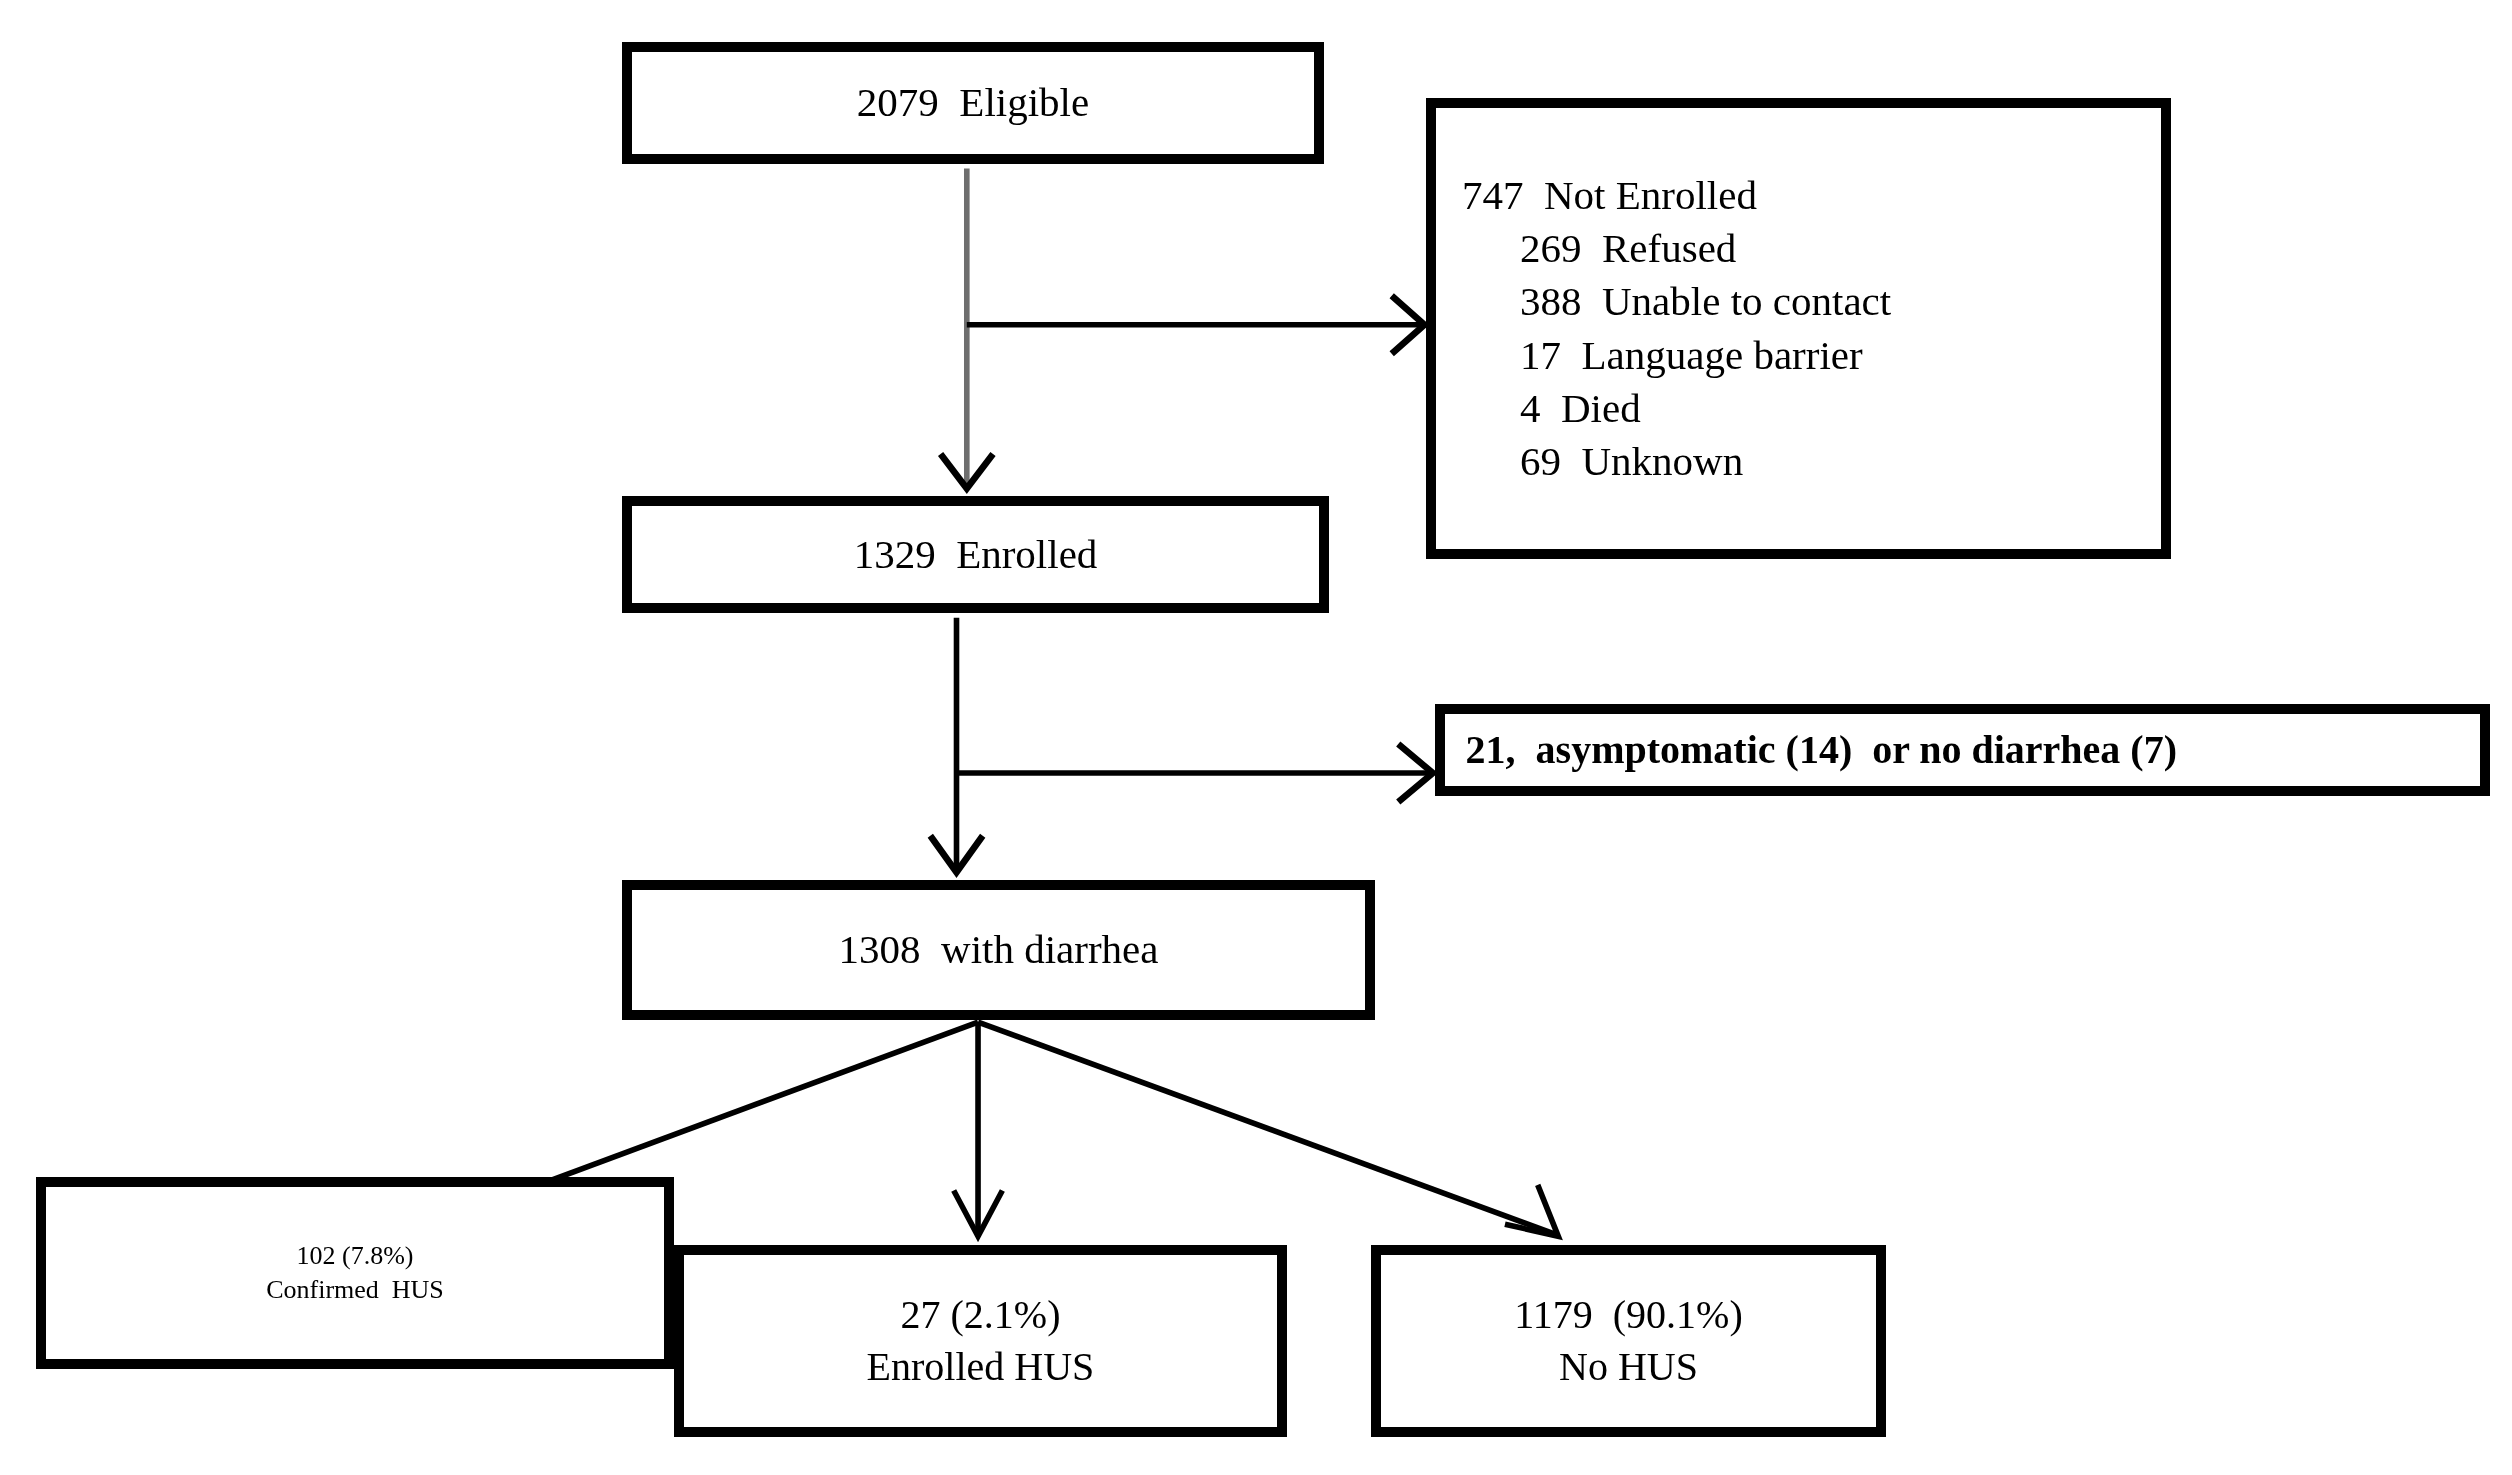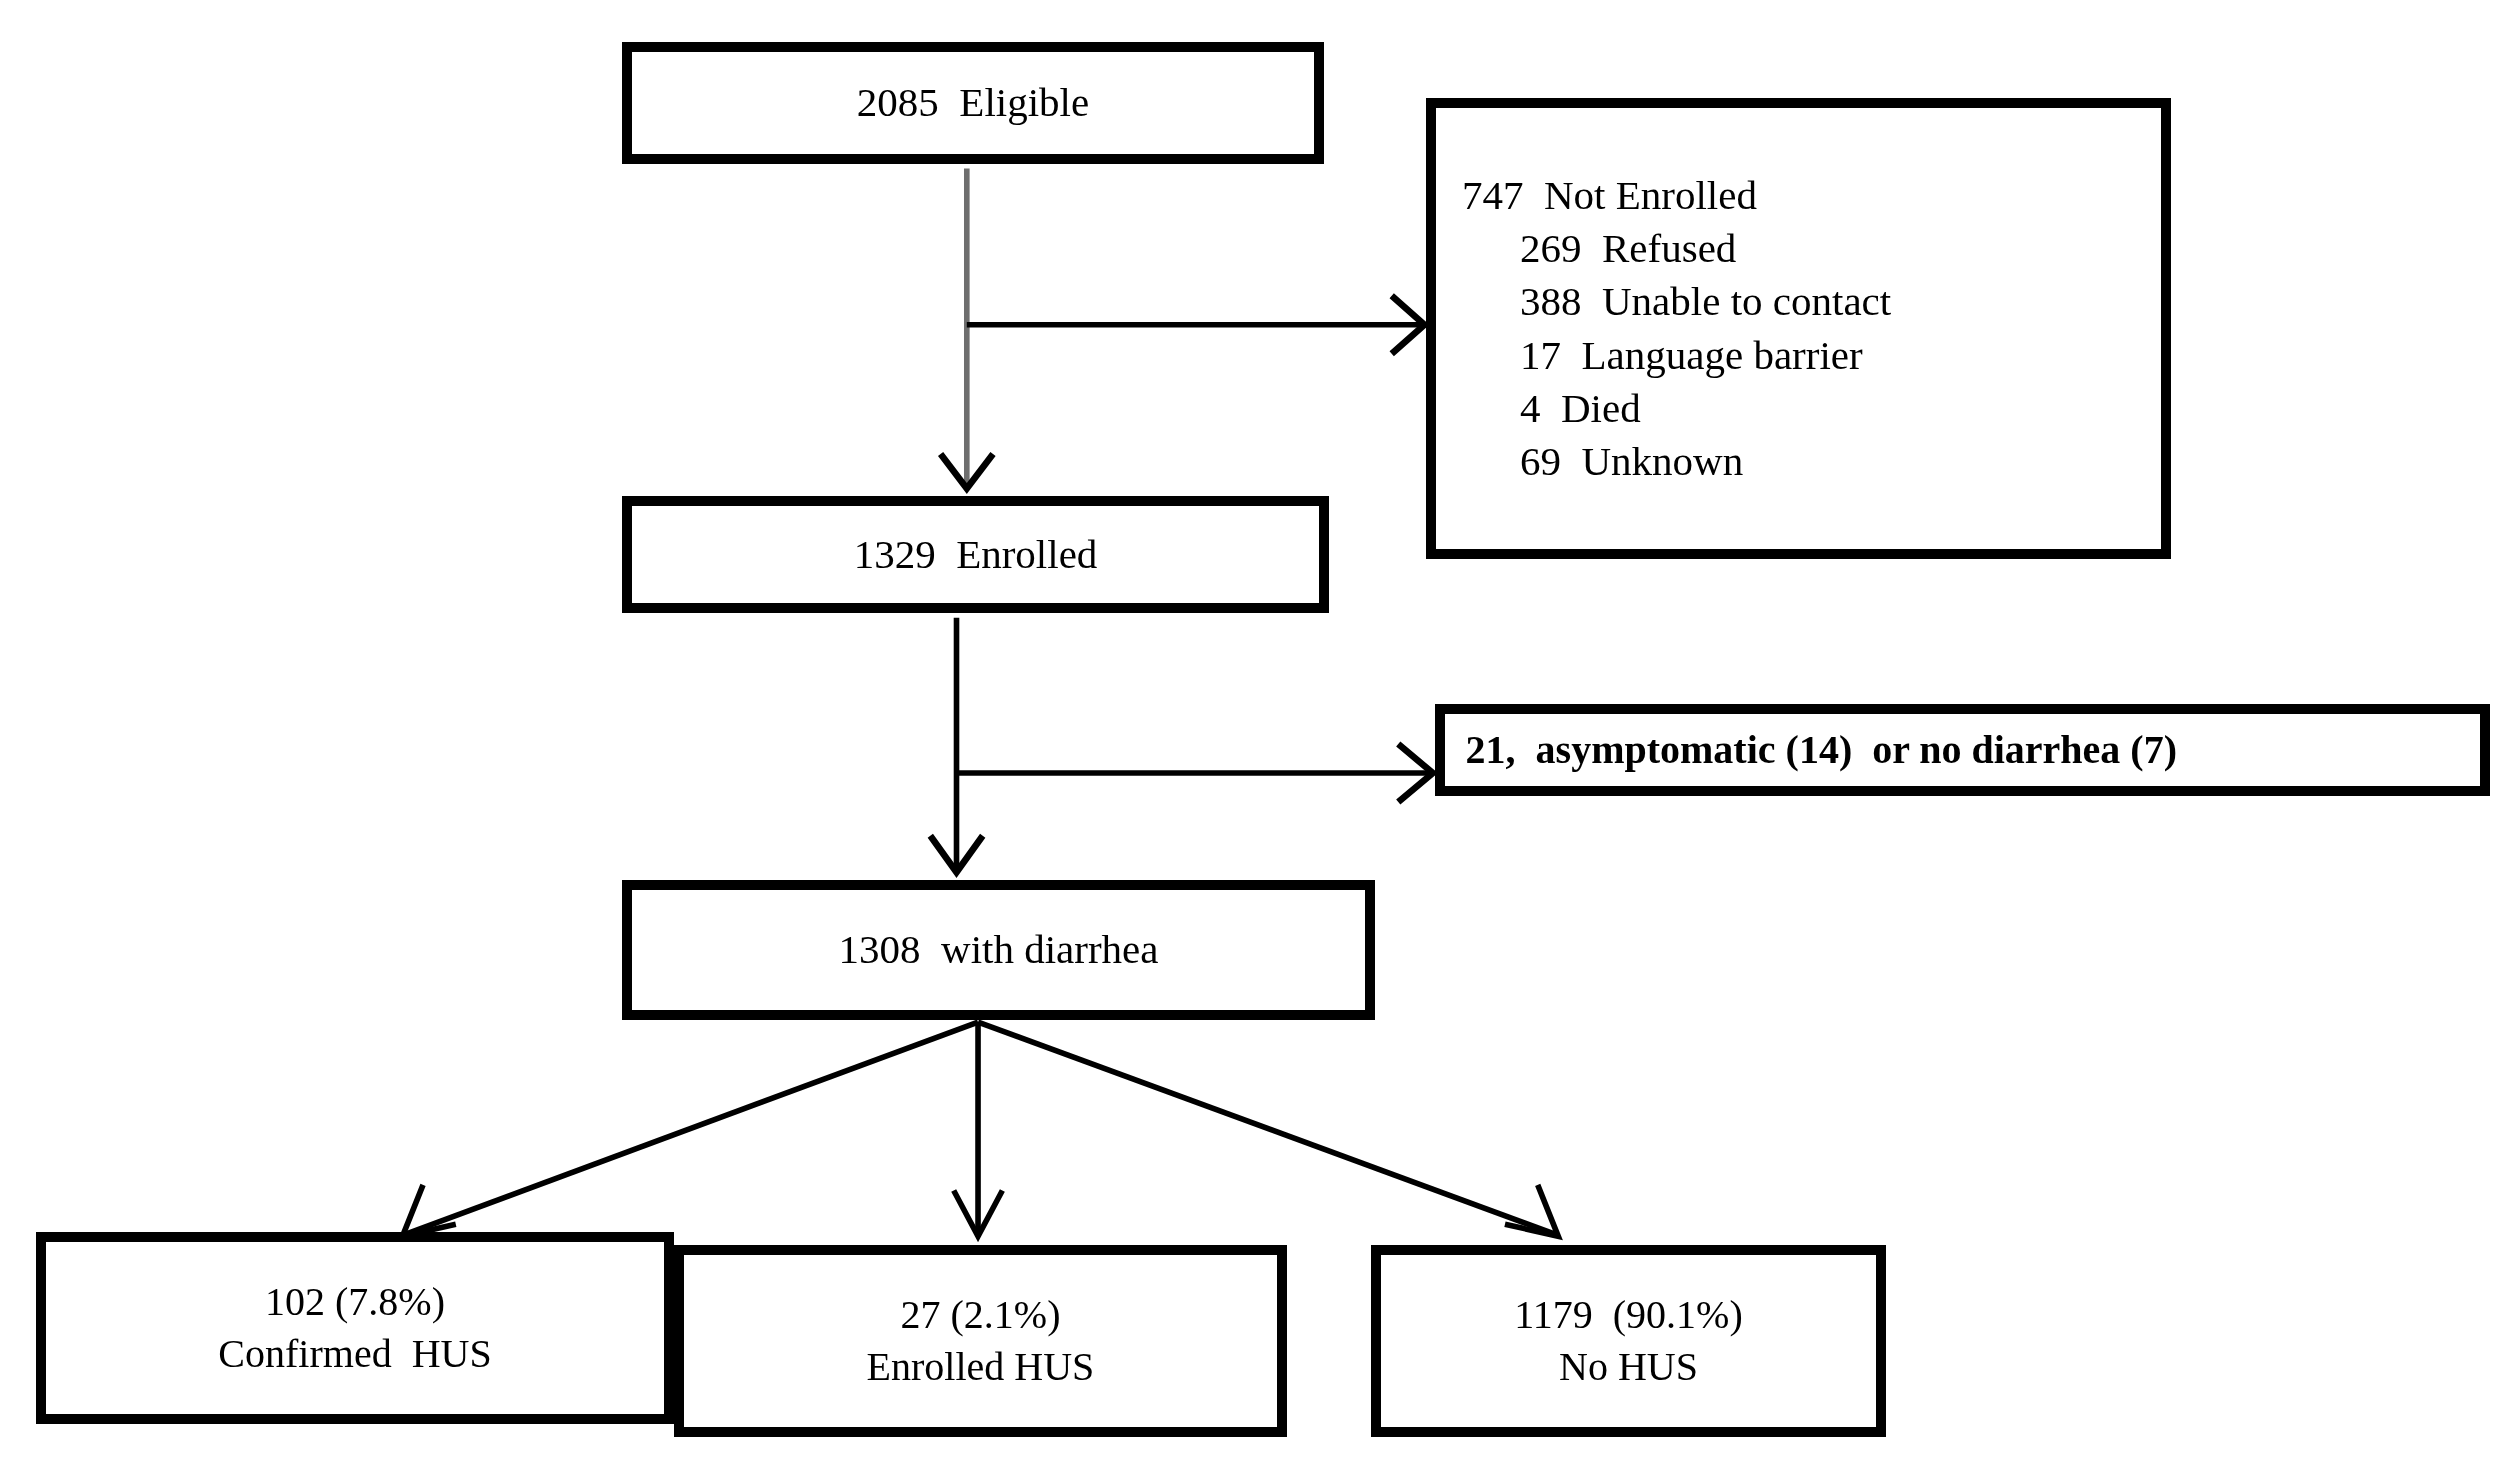--- a/index.html
+++ b/index.html
@@ -37,21 +37,21 @@
     white-space: pre;
     display: block;
   }
 
   
   #box-eligible      { left: 622px;  top: 42px;   width: 702px;  height: 122px; font-size: 41px; }
   #box-not-enrolled  { left: 1426px; top: 98px;  width: 745px;  height: 461px; font-size: 41px; padding: 11.2px 0 11.2px 26px; }
   #box-enrolled      { left: 622px;  top: 496px;  width: 707px;  height: 117px; font-size: 41px; }
   #box-excluded      { left: 1435px; top: 704px;  width: 1055px; height: 92px; font-size: 40px; padding-left: 20.6px; font-weight: bold; }
   #box-diarrhea      { left: 622px;  top: 880px;  width: 753px;  height: 140px; font-size: 41px; }
-  #box-confirmed     { left: 36px;   top: 1232px; width: 638px;  height: 192px; font-size: 40px; }
+  #box-confirmed     { left: 36px;   top: 1177px; width: 638px;  height: 192px; font-size: 26px; }
   #box-suspected     { left: 674px;  top: 1245px; width: 613px;  height: 192px; font-size: 40px; }
   #box-nohus         { left: 1371px; top: 1245px; width: 515px;  height: 192px; font-size: 40px; }
 
   .indent { padding-left: 58px; text-align: center; }
 
   
   #connectors {
     position: absolute;
     left: 0; top: 0;
     width: 2512px;
@@ -96,21 +96,21 @@
       <polyline points="1019,1272 1045,1321 1071,1272" fill="none" stroke="#000000" stroke-width="6"></polyline>
     </g>
 
     <g>
       <line x1="1045" y1="1092" x2="1660" y2="1318" stroke="#000000" stroke-width="6"></line>
       <polyline points="1643,1266 1665,1321 1608,1308" fill="none" stroke="#000000" stroke-width="6"></polyline>
     </g>
   </svg>
 
   <div class="box center" id="box-eligible">
-    <span class="box-line">2085  Eligible</span>
+    <span class="box-line">2079  Eligible</span>
   </div>
 
   <div class="box left" id="box-not-enrolled">
     <span class="box-line">747  Not Enrolled</span>
     <span class="box-line indent">269  Refused</span>
     <span class="box-line indent">388  Unable to contact</span>
     <span class="box-line indent">17  Language barrier</span>
     <span class="box-line indent">4  Died</span>
     <span class="box-line indent">69  Unknown</span>
   </div>

